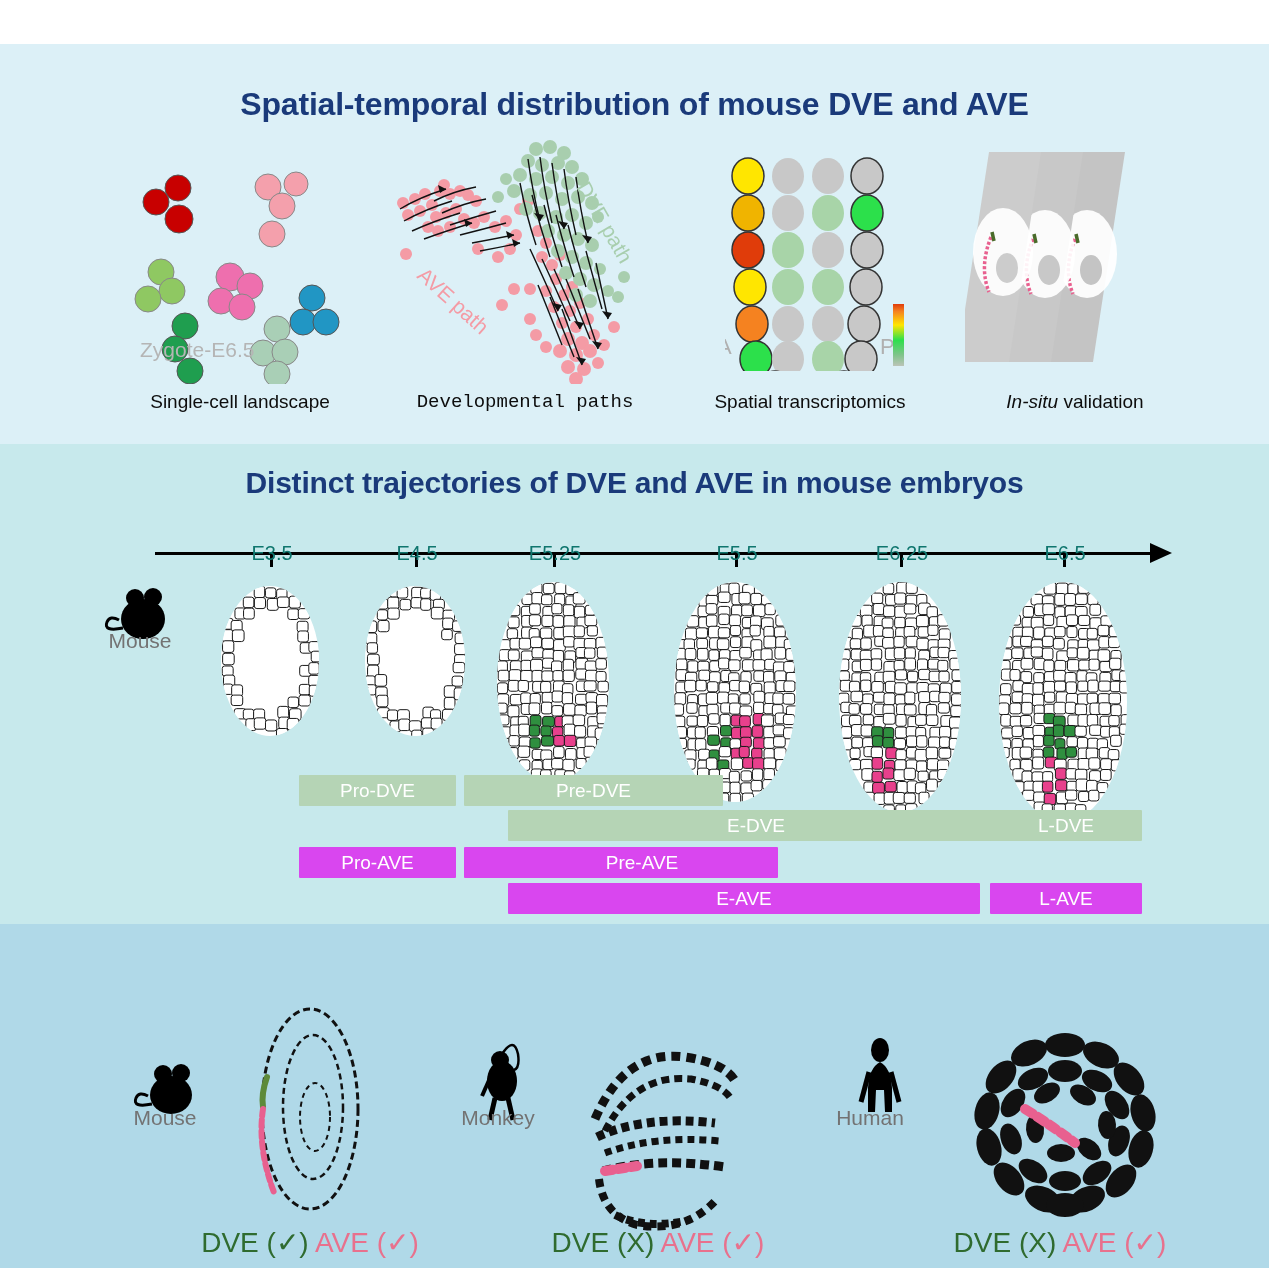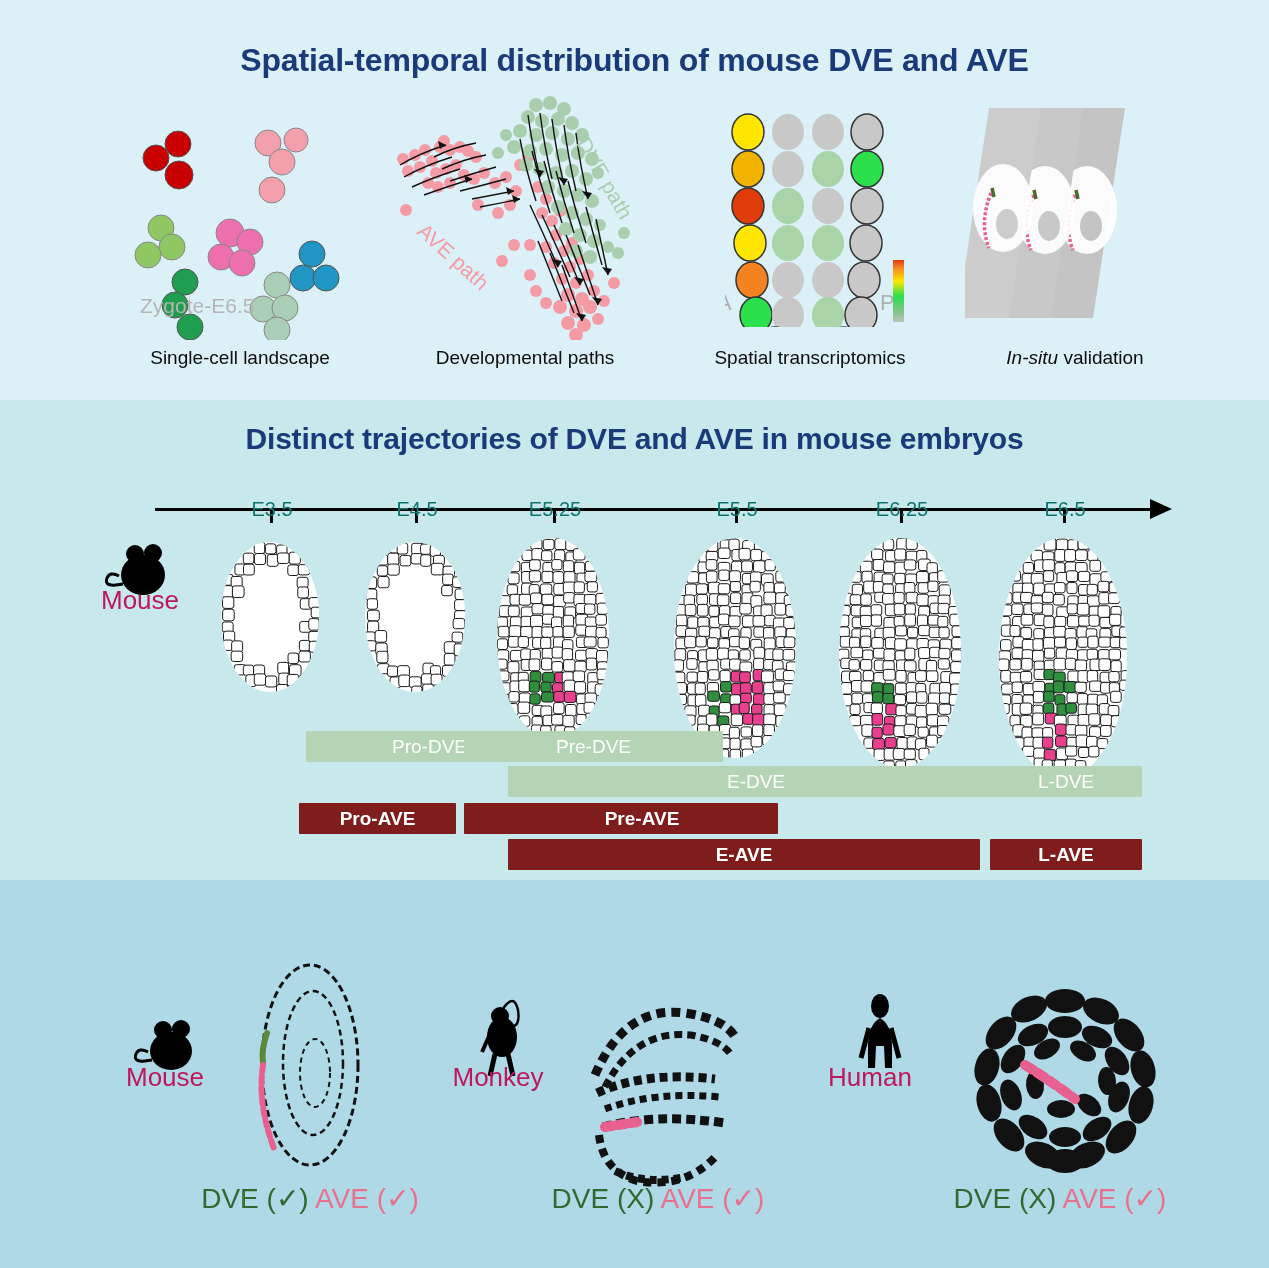--- a/index.html
+++ b/index.html
@@ -1,17 +1,17 @@
 <!DOCTYPE html>
 <html><head>
 <meta charset="utf-8">
 <style>
   html,body{margin:0;padding:0;}
   body{width:1269px;height:1268px;overflow:hidden;font-family:"Liberation Sans",sans-serif;background:#fff;}
-  #stage{position:relative;width:1269px;height:1056px;}
+  #stage{position:relative;width:1269px;height:1056px;margin-top:44px;}
 
   .band{position:absolute;left:0;width:1269px;}
   #band-top{top:0;height:400px;background:#dcf0f7;}
   #band-mid{top:400px;height:480px;background:#c7e9ec;}
   #band-bot{top:880px;height:388px;background:#b0d9e8;}
 
   .sect-title{position:absolute;left:0;width:1269px;text-align:center;
     color:#1a3a7a;font-weight:bold;letter-spacing:-.2px;}
   #t1{top:42px;font-size:32px;}
   #t2{top:422px;font-size:30px;}
@@ -24,23 +24,23 @@
   
   #axis{position:absolute;left:155px;top:508px;width:1010px;height:3px;background:#000;}
   .tick{position:absolute;width:3px;height:15px;background:#000;top:508px;}
   .tlab{position:absolute;top:498px;font-size:20px;color:#0f766e;transform:translateX(-50%);white-space:nowrap;}
   #axis-arrow{position:absolute;left:1150px;top:499px;width:0;height:0;
     border-top:10px solid transparent;border-bottom:10px solid transparent;border-left:22px solid #000;}
 
   .stagebar{position:absolute;height:31px;border-radius:1px;color:#fff;font-size:19px;
     display:flex;align-items:center;justify-content:center;}
   .dve-bar{background:#b5d4b5;}
-  .ave-bar{background:#7f1d1d;font-weight:bold;}
-
-  .spec-label{position:absolute;font-size:26px;color:#be185d;text-align:center;white-space:nowrap;transform:translateX(-50%);}
+  .ave-bar{background:#d946ef;}
+
+  .spec-label{position:absolute;font-size:21px;color:#737373;text-align:center;white-space:nowrap;transform:translateX(-50%);}
   .verdict{position:absolute;font-size:28px;white-space:nowrap;transform:translateX(-50%);}
   .v-dve{color:#2f6b2f;}
   .v-ave{color:#e8718d;}
 </style>
 </head>
 <body>
 
 <div id="stage">
 
   <div class="band" id="band-top"></div>
@@ -327,21 +327,21 @@
     <g>
       <polygon points="24,8 76,8 44,218 -8,218" fill="#cccccc"></polygon>
       <ellipse cx="38" cy="108" rx="30" ry="44" fill="#ffffff" opacity=".92"></ellipse>
       <ellipse cx="42" cy="124" rx="11" ry="15" fill="#cccccc"></ellipse>
       <path d="M26,93 Q14,123 24,148" stroke="#e8608f" stroke-width="3.5" fill="none" stroke-dasharray="3 2"></path>
       <path d="M27,88 L29,97" stroke="#4a6b2a" stroke-width="3.5" fill="none"></path>
     </g>
   </svg>
 
   <div class="caption" style="left:125px;top:347px;width:230px;">Single-cell landscape</div>
-  <div class="caption" style="left:410px;top:347px;width:230px;">Developmental paths</div>
+  <div class="caption" style="left:410px;top:347px;width:230px;font-family:Liberation Mono, monospace;">Developmental paths</div>
   <div class="caption" style="left:685px;top:347px;width:250px;">Spatial transcriptomics</div>
   <div class="caption" style="left:960px;top:347px;width:230px;"><i>In-situ</i>&nbsp;<span>validation</span></div>
 
   <div class="sect-title" id="t2">Distinct trajectories of DVE and AVE in mouse embryos</div>
 
   <div id="axis"></div>
   <div id="axis-arrow"></div>
   <div id="ticks">
       <div class="tick" style="left: 270px;"></div>
       <div class="tlab" style="left: 272px;">E3.5</div>
@@ -1235,21 +1235,21 @@
           <rect x="65.114274740738" y="231.95023226875358" width="11.672252655808" height="10.316566467432569" rx="2.5" fill="#ffffff" stroke="#1a1a1a" stroke-width="1"></rect>
           <rect x="76.4099503762135" y="231.12058782676263" width="11.052150488389726" height="11.43160700864699" rx="2.5" fill="#ffffff" stroke="#1a1a1a" stroke-width="1"></rect>
           <rect x="86.31032133116868" y="232.63388598134458" width="10.569105625417599" height="11.371147633237367" rx="2.5" fill="#ffffff" stroke="#1a1a1a" stroke-width="1"></rect>
           <rect x="55.06045055485352" y="241.79079341971817" width="11.192246914465095" height="11.303802014004347" rx="2.5" fill="#ffffff" stroke="#1a1a1a" stroke-width="1"></rect>
           <rect x="64.49106884025552" y="243.3141242281134" width="11.921997309626079" height="11.033728838448287" rx="2.5" fill="#ffffff" stroke="#1a1a1a" stroke-width="1"></rect>
           <rect x="78.78528261360958" y="240.80652093924886" width="11.729206384033526" height="11.643754959871877" rx="2.5" fill="#ffffff" stroke="#1a1a1a" stroke-width="1"></rect>
         </g>
       </svg>
     </div>
   <div id="stagebars">
-      <div class="stagebar dve-bar" style="left: 306px; top: 731px; width: 157px; padding-left: 45px;">Pro-DVE</div>
+      <div class="stagebar dve-bar" style="left: 299px; top: 731px; width: 157px;">Pro-DVE</div>
       <div class="stagebar dve-bar" style="left: 464px; top: 731px; width: 259px;">Pre-DVE</div>
       <div class="stagebar dve-bar" style="left: 508px; top: 766px; width: 472px; padding-left: 12px;">E-DVE</div>
       <div class="stagebar dve-bar" style="left: 990px; top: 766px; width: 152px;">L-DVE</div>
       <div class="stagebar ave-bar" style="left: 299px; top: 803px; width: 157px;">Pro-AVE</div>
       <div class="stagebar ave-bar" style="left: 464px; top: 803px; width: 272px; padding-left: 42px;">Pre-AVE</div>
       <div class="stagebar ave-bar" style="left: 508px; top: 839px; width: 472px;">E-AVE</div>
       <div class="stagebar ave-bar" style="left: 990px; top: 839px; width: 152px;">L-AVE</div>
     </div>
 
 

